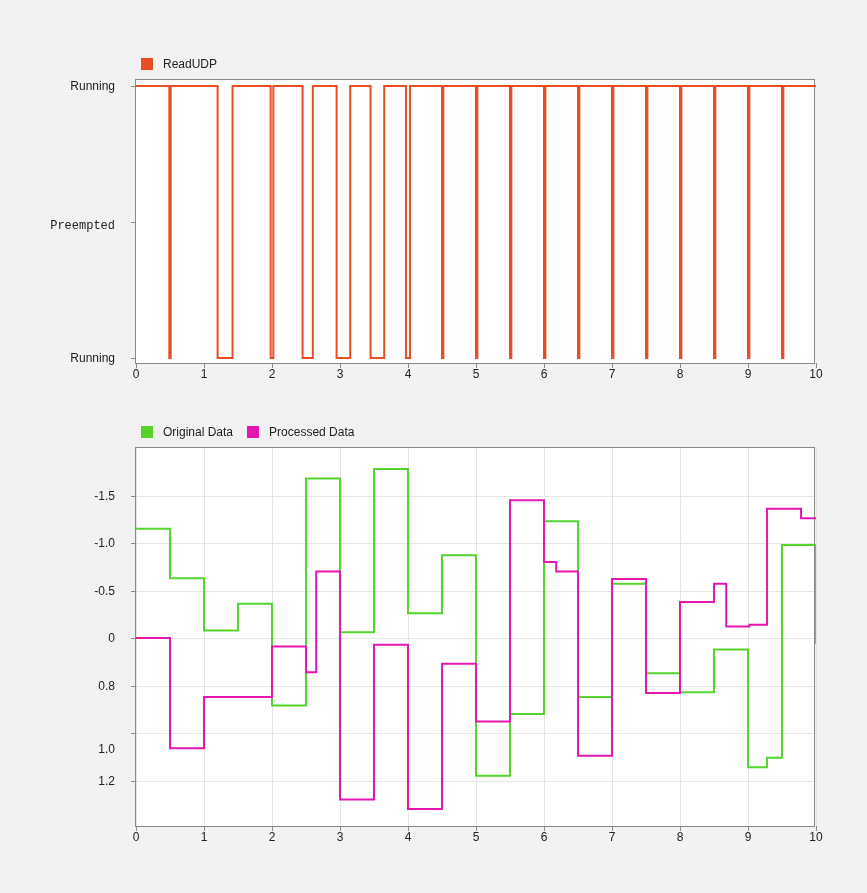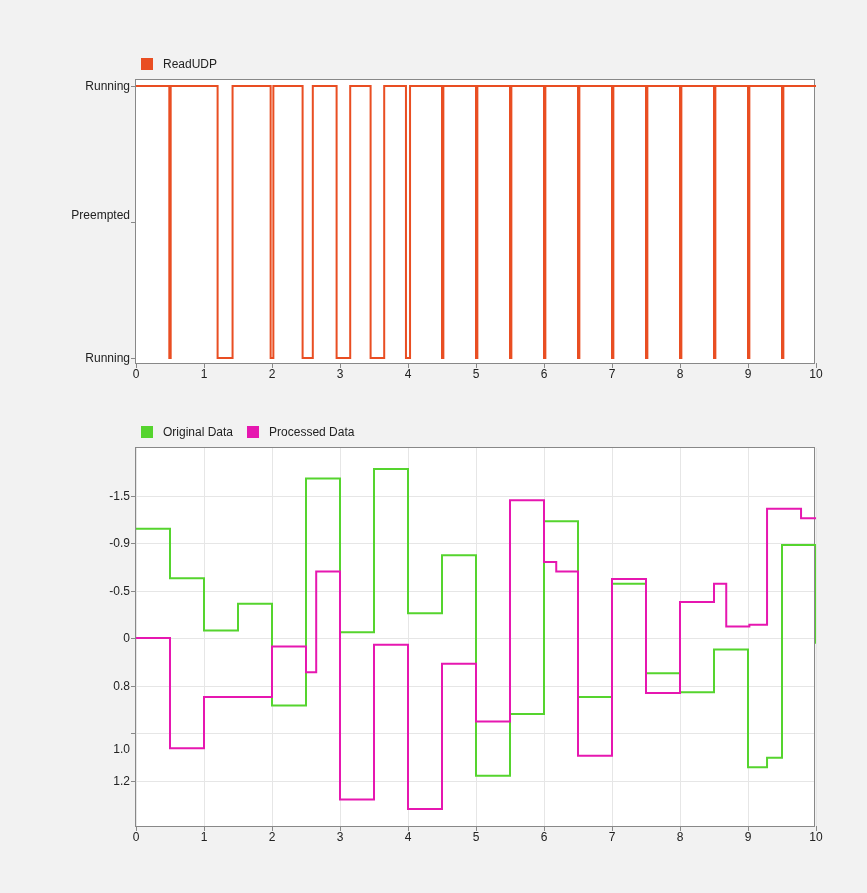--- a/index.html
+++ b/index.html
@@ -54,21 +54,21 @@
     top: 0;
   }
   .ytick, .xtick {
     position: absolute;
     font-size: 12px;
     color: #222;
   }
   .ytick {
     right: 100%;
     transform: translateY(-50%);
-    padding-right: 6px;
+    padding-right: 21px;
     white-space: nowrap;
   }
   .xtick {
     top: 100%;
     transform: translateX(-50%);
     padding-top: 4px;
   }
   .tick-mark {
     position: absolute;
     background: #888;
@@ -98,21 +98,21 @@
       <span class="swatch" style="background:#e94e22;"></span>
       <span>ReadUDP</span>
     </div>
   </div>
 
   <div class="plot-frame" id="frame1" style="left:0; top:44px; width:680px; height:285px;">
 
     <div class="tick-mark y" style="top:6px;"></div>
     <div class="ytick" style="top:6px;">Running</div>
     <div class="tick-mark y" style="top:142px;"></div>
-    <div class="ytick" style="top:135px;">Preempted</div>
+    <div class="ytick" style="top:146px;font-family:Liberation Mono, monospace;">Preempted</div>
     <div class="tick-mark y" style="top:278px;"></div>
     <div class="ytick" style="top:278px;">Running</div>
 
     <div id="xticks1">
           <div class="tick-mark x" style="left: -0.5px;"></div>
           <div class="xtick" style="left: 0px;">0</div>
           <div class="tick-mark x" style="left: 67.5px;"></div>
           <div class="xtick" style="left: 68px;">1</div>
           <div class="tick-mark x" style="left: 135.5px;"></div>
           <div class="xtick" style="left: 136px;">2</div>
@@ -165,21 +165,21 @@
           <div class="tick-mark y" style="top: 237.5px;"></div>
           <div class="ytick" style="top: 237.5px;">0.8</div>
           <div class="grid-line-h" style="top: 190px;"></div>
           <div class="tick-mark y" style="top: 190px;"></div>
           <div class="ytick" style="top: 190px;">0</div>
           <div class="grid-line-h" style="top: 142.5px;"></div>
           <div class="tick-mark y" style="top: 142.5px;"></div>
           <div class="ytick" style="top: 142.5px;">-0.5</div>
           <div class="grid-line-h" style="top: 95px;"></div>
           <div class="tick-mark y" style="top: 95px;"></div>
-          <div class="ytick" style="top: 95px;">-0.9</div>
+          <div class="ytick" style="top: 95px;">-1.0</div>
           <div class="grid-line-h" style="top: 47.5px;"></div>
           <div class="tick-mark y" style="top: 47.5px;"></div>
           <div class="ytick" style="top: 47.5px; margin-left: 44px;">-1.5</div>
           <div class="grid-line-v" style="left: 0px;"></div>
           <div class="grid-line-v" style="left: 68px;"></div>
           <div class="grid-line-v" style="left: 136px;"></div>
           <div class="grid-line-v" style="left: 204px;"></div>
           <div class="grid-line-v" style="left: 272px;"></div>
           <div class="grid-line-v" style="left: 340px;"></div>
           <div class="grid-line-v" style="left: 408px;"></div>

